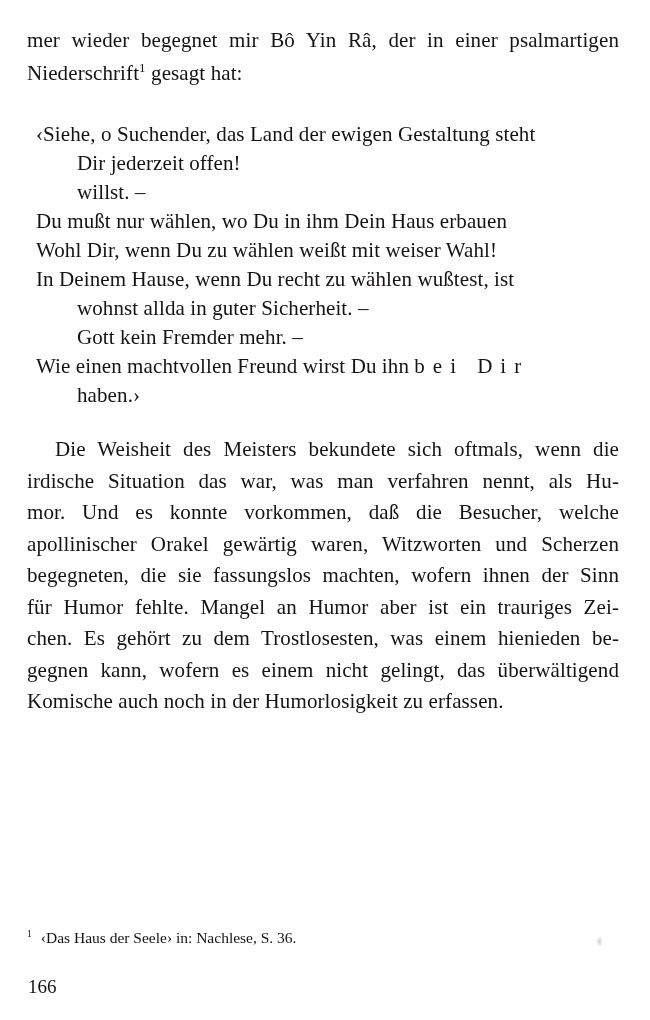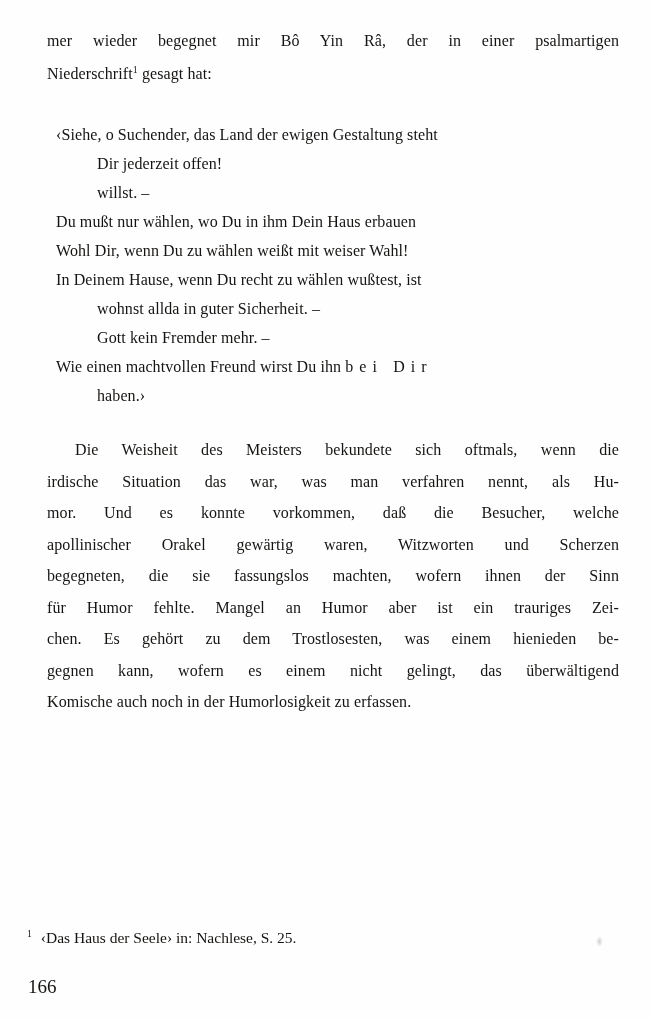--- a/index.html
+++ b/index.html
@@ -12,25 +12,24 @@
     width: 650px;
     height: 1020px;
     background: #fefefe;
     color: #161412;
     font-family: "Liberation Serif", "DejaVu Serif", serif;
     overflow: hidden;
     box-sizing: border-box;
     padding: 24px 31px 0 27px;
   }
   .line {
-    font-size: 16px;
+    font-size: 21px;
     line-height: 33px;
     white-space: normal;
     letter-spacing: 0.1px;
-    margin-left: 20px;
   }
   .jl {
     text-align: justify;
     text-align-last: justify;
   }
   sup.fnmark {
     font-size: 0.62em;
     vertical-align: super;
     line-height: 0;
   }
@@ -106,19 +105,19 @@
     <div class="line jl">irdische Situation das war, was man verfahren nennt, als Hu-</div>
     <div class="line jl">mor. Und es konnte vorkommen, daß die Besucher, welche</div>
     <div class="line jl">apollinischer Orakel gewärtig waren, Witzworten und Scherzen</div>
     <div class="line jl">begegneten, die sie fassungslos machten, wofern ihnen der Sinn</div>
     <div class="line jl">für Humor fehlte. Mangel an Humor aber ist ein trauriges Zei-</div>
     <div class="line jl">chen. Es gehört zu dem Trostlosesten, was einem hienieden be-</div>
     <div class="line jl">gegnen kann, wofern es einem nicht gelingt, das überwältigend</div>
     <div class="line">Komische auch noch in der Humorlosigkeit zu erfassen.</div>
   </div>
 
-  <div class="footnote"><sup class="fnmark">1</sup><span>‹Das Haus der Seele› in: Nachlese, S. 25.</span></div>
+  <div class="footnote"><sup class="fnmark">1</sup><span>‹Das Haus der Seele› in: Nachlese, S. 36.</span></div>
 
   <div class="page-number">166</div>
 
   <div class="scan-artifact"></div>
 
 </div>
 
 </body></html>

